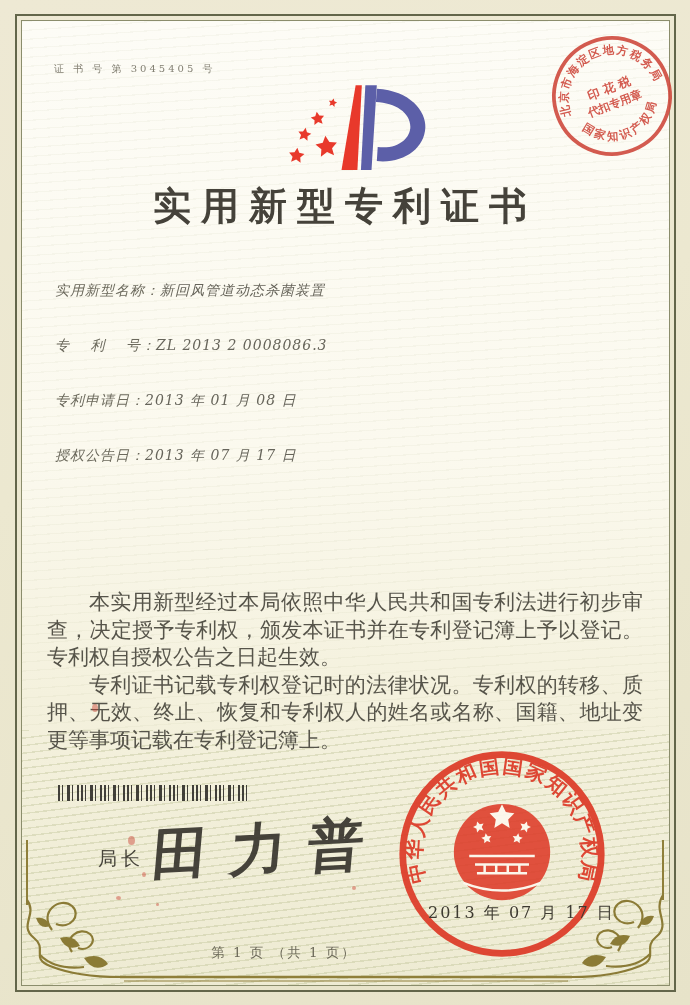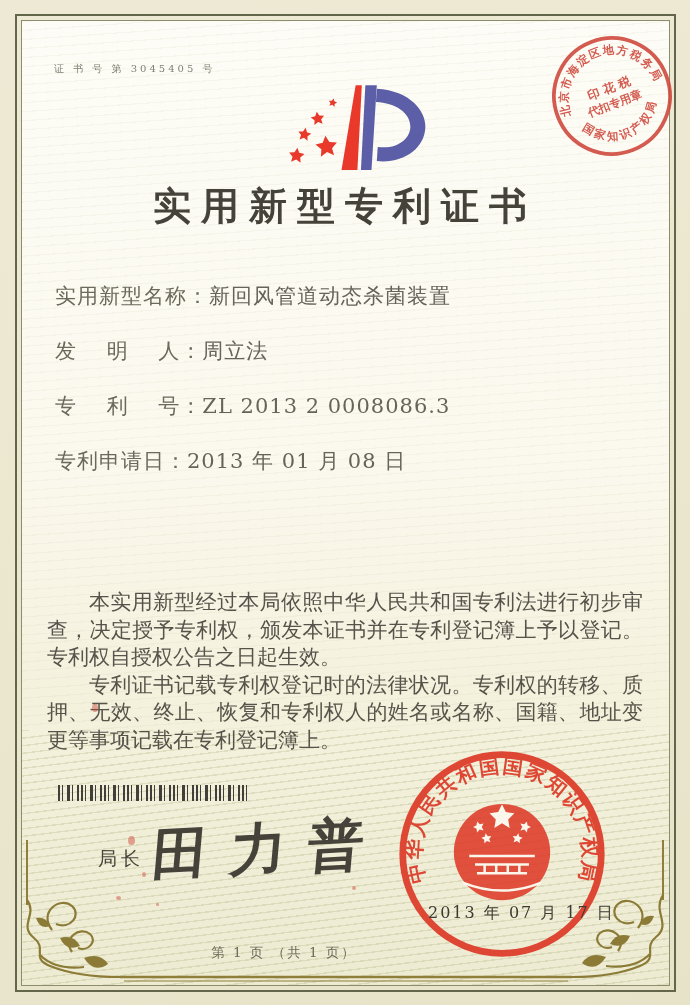--- a/index.html
+++ b/index.html
@@ -43,21 +43,21 @@
     position:absolute;left:54px;top:62px;
     font-size:10px;letter-spacing:3px;color:#827f72;
   }
   .logo{position:absolute;left:278px;top:78px;width:150px;height:100px;}
   .title{
     position:absolute;left:0;top:181px;width:690px;text-align:center;
     font-size:38px;font-weight:bold;letter-spacing:10px;color:#45423a;
   }
 
   .fields{position:absolute;left:55px;top:282px;width:560px;}
-  .field-row{height:55px;font-size:21px;color:#6b695c;letter-spacing:1px;white-space:nowrap;}
+  .field-row{height:55px;font-size:14px;color:#6b695c;letter-spacing:1px;white-space:nowrap;font-style:italic;}
   .field-row .lbl{color:#6b695c;}
   .field-row .val{color:#66645a;}
 
   .paragraphs{
     position:absolute;left:47px;top:589px;width:596px;
     font-size:21px;line-height:27.5px;color:#56544a;text-align:justify;
   }
   .paragraphs p{margin:0;text-indent:2em;}
 
   .barcode{
@@ -164,23 +164,23 @@
     <g fill="#5c5fa8">
       <path d="M99 4 L112 4 L106 100 L94 100 Z"></path>
       <path d="M112 8 C 150 10 168 34 167 52 C 166 76 142 93 112 90 L 113 74 C 136 77 150 64 150 51 C 150 35 133 24 111 23 Z"></path>
     </g>
   </svg>
 
   <div class="title">实用新型专利证书</div>
 
   <div class="fields">
     <div class="field-row"><span class="lbl">实用新型名称：</span><span class="val">新回风管道动态杀菌装置</span></div>
-    <div class="field-row"><span class="lbl">发　 明　 人：</span><span class="val">周立法</span></div>
     <div class="field-row"><span class="lbl">专　 利　 号：</span><span class="val">ZL 2013 2 0008086.3</span></div>
     <div class="field-row"><span class="lbl">专利申请日：</span><span class="val">2013 年 01 月 08 日</span></div>
+    <div class="field-row"><span class="lbl">授权公告日：</span><span class="val">2013 年 07 月 17 日</span></div>
   </div>
 
   <div class="paragraphs">
     <p>本实用新型经过本局依照中华人民共和国专利法进行初步审查，决定授予专利权，颁发本证书并在专利登记簿上予以登记。专利权自授权公告之日起生效。</p>
     <p>专利证书记载专利权登记时的法律状况。专利权的转移、质押、无效、终止、恢复和专利权人的姓名或名称、国籍、地址变更等事项记载在专利登记簿上。</p>
   </div>
 
   <div class="barcode"></div>
 
   <div class="sig-title">局长</div>

